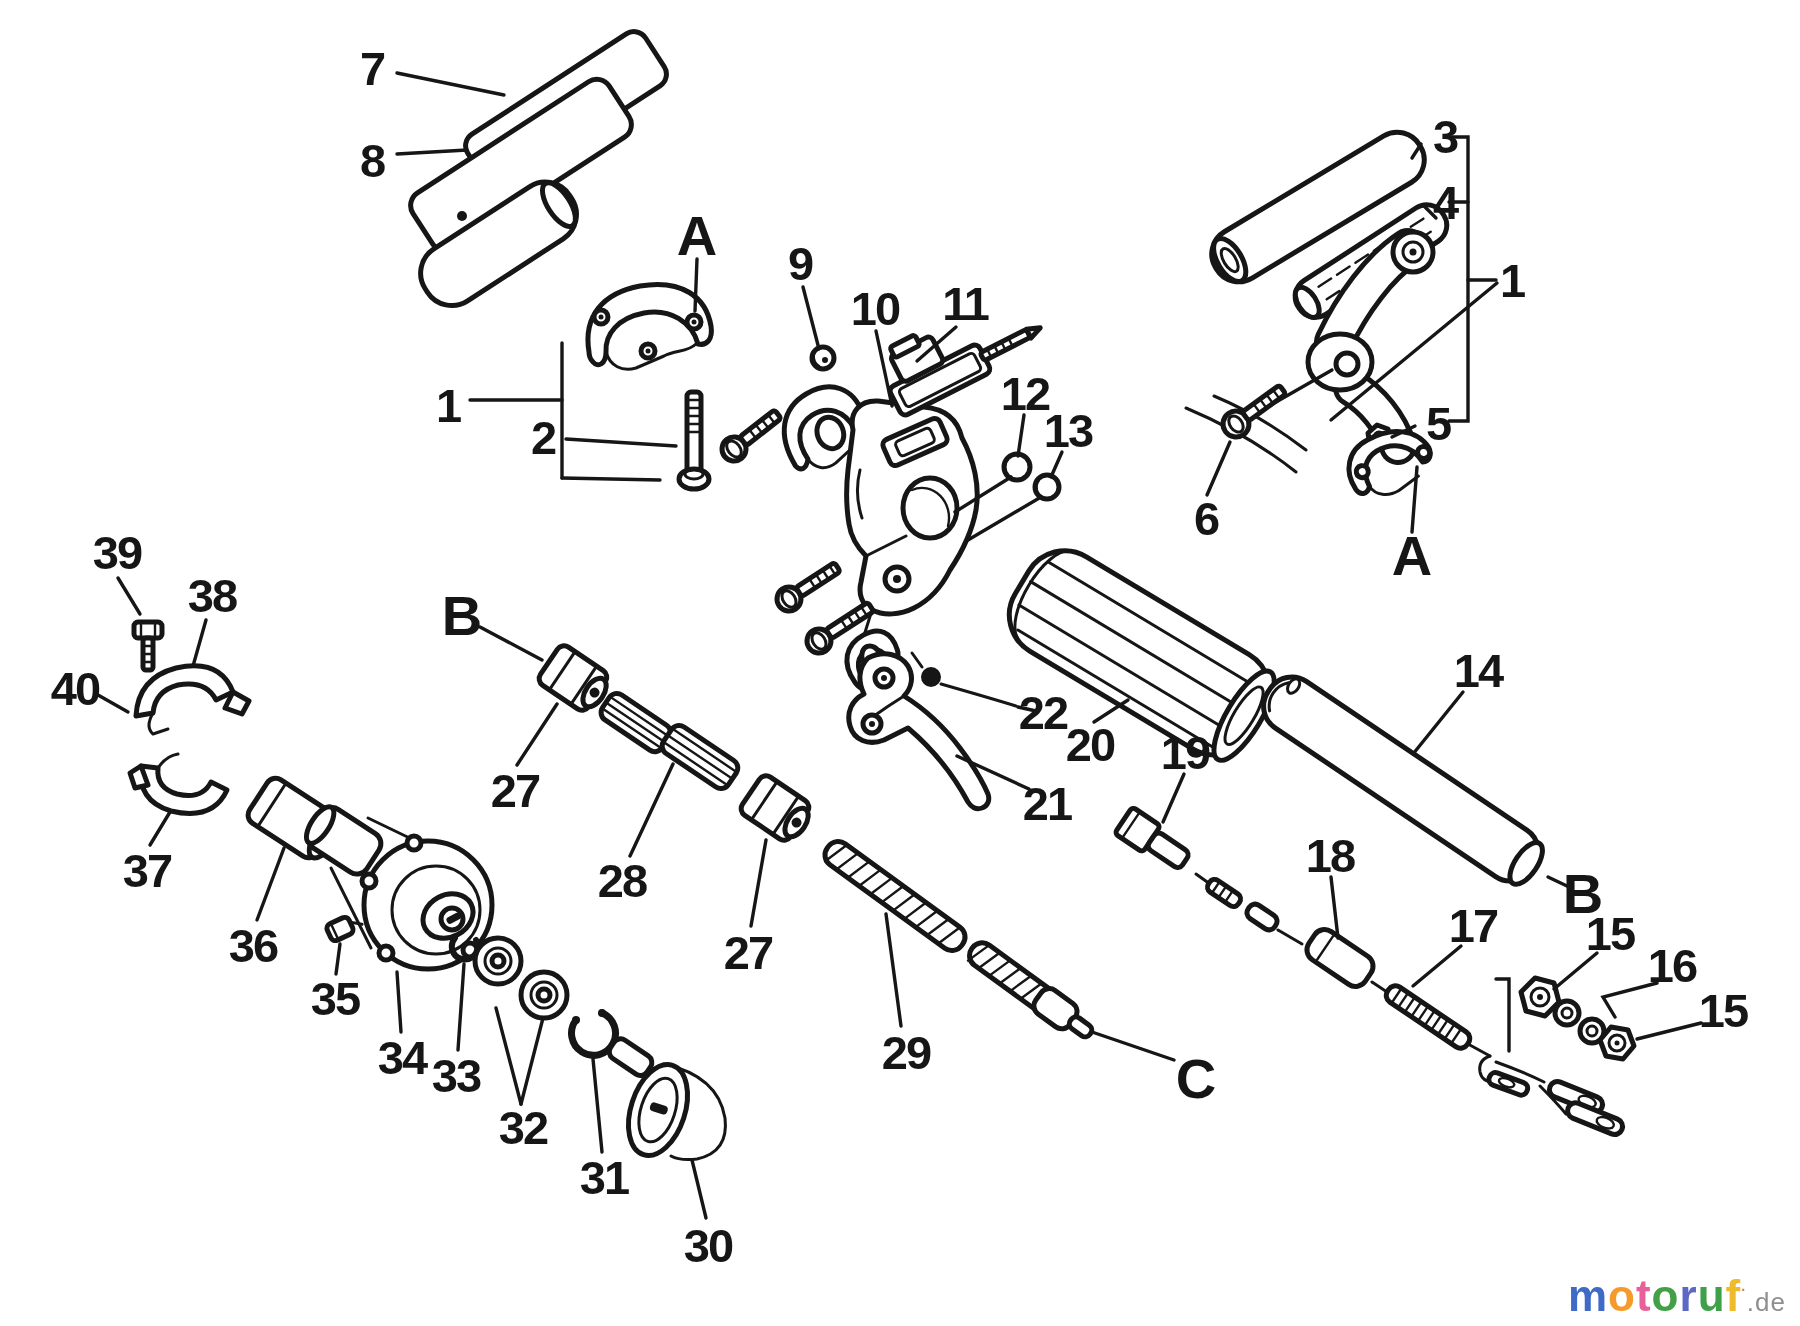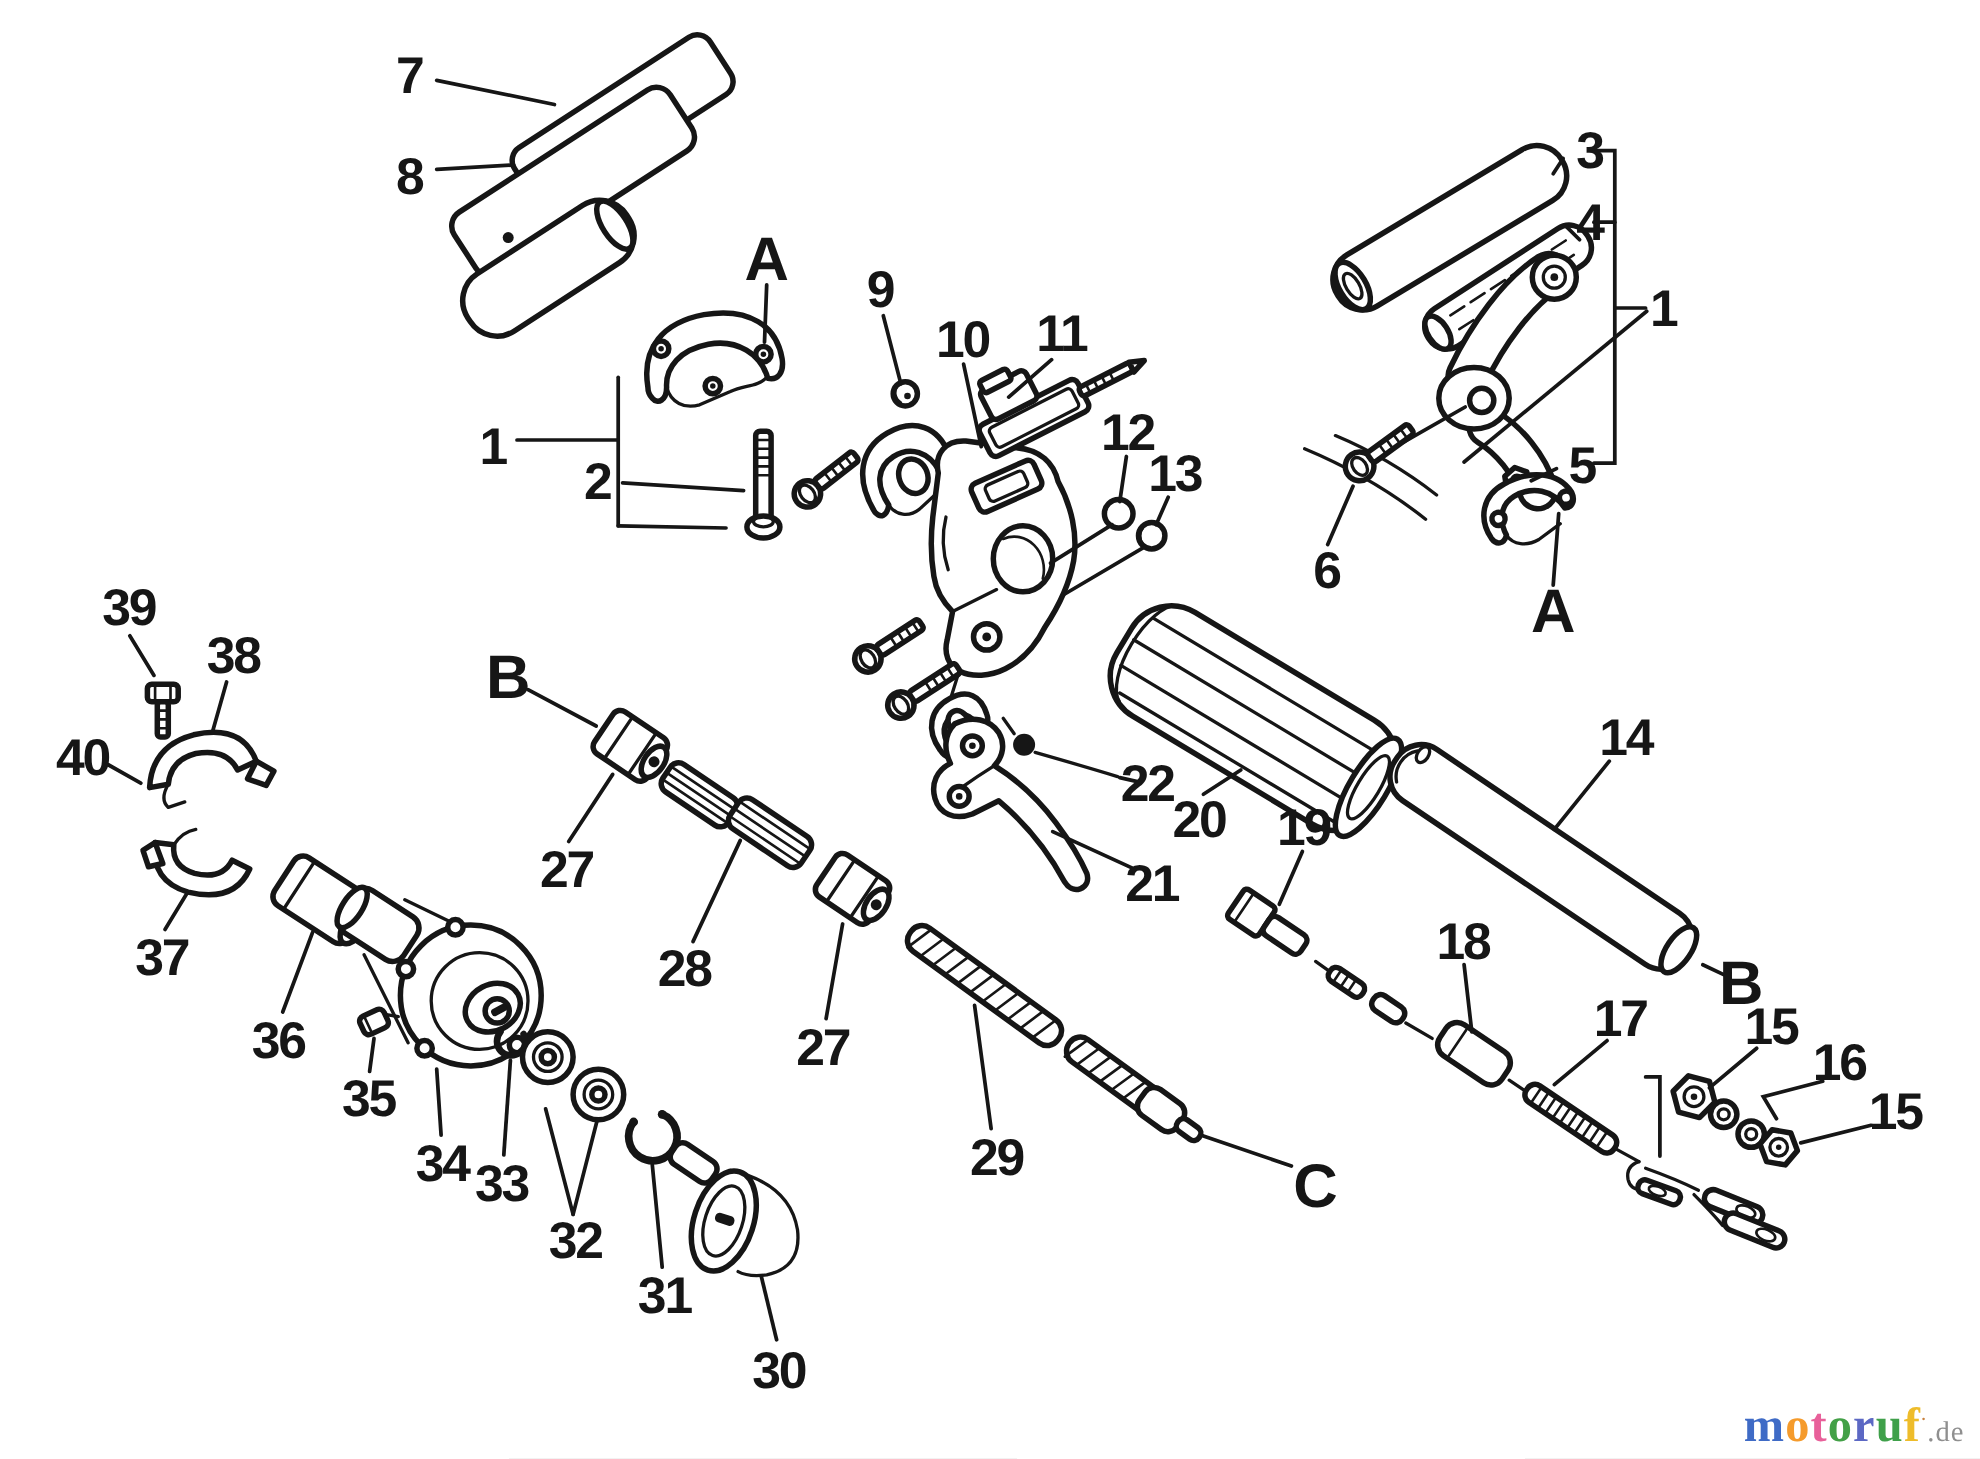--- a/index.html
+++ b/index.html
@@ -11,21 +11,21 @@
     fill:#ffffff;stroke:#161616;stroke-width:5;stroke-linejoin:round;stroke-linecap:round;}
   .t{fill:none !important;stroke-width:3 !important;}
   .tk{fill:none !important;stroke-width:2.4 !important;}
   .fl{fill:#161616 !important;stroke:none !important;}
   .dash{stroke-dasharray:15 7;}
   .leader{fill:none;stroke:#161616;stroke-width:3.4;stroke-linecap:round;}
   .num,.letter{fill:#161616;stroke:none;text-anchor:middle;dominant-baseline:central;
     font-family:"Liberation Sans", sans-serif;font-weight:700;}
   .num{font-size:47px;letter-spacing:-2px;}
   .letter{font-size:56px;}
-  .watermark{position:absolute;right:14px;bottom:8px;font-family:Liberation Serif, serif;
+  .watermark{position:absolute;right:14px;bottom:8px;font-family:Liberation Sans, sans-serif;
     font-weight:700;font-size:44px;letter-spacing:1px;line-height:1;user-select:none;}
   .watermark .suffix{font-size:26px;font-weight:400;}
   .watermark .tm{font-size:14px;vertical-align:super;}
 </style>
 </head>
 <body>
 
 <div class="stage">
   <svg id="diagram-svg" width="1800" height="1326" viewBox="0 0 1800 1326">
 

